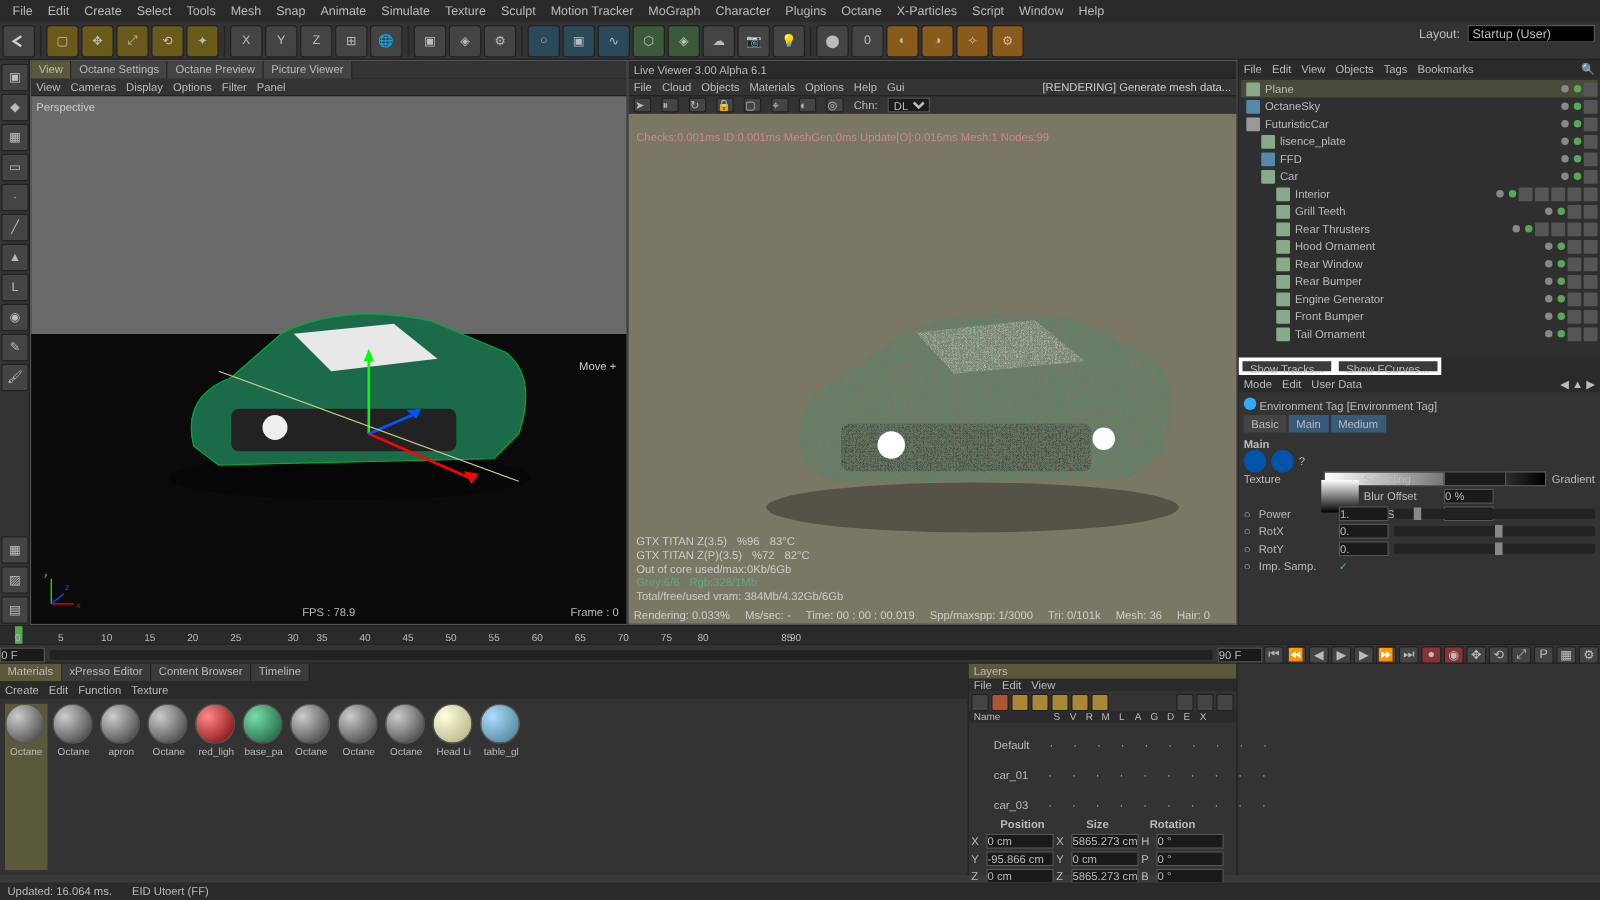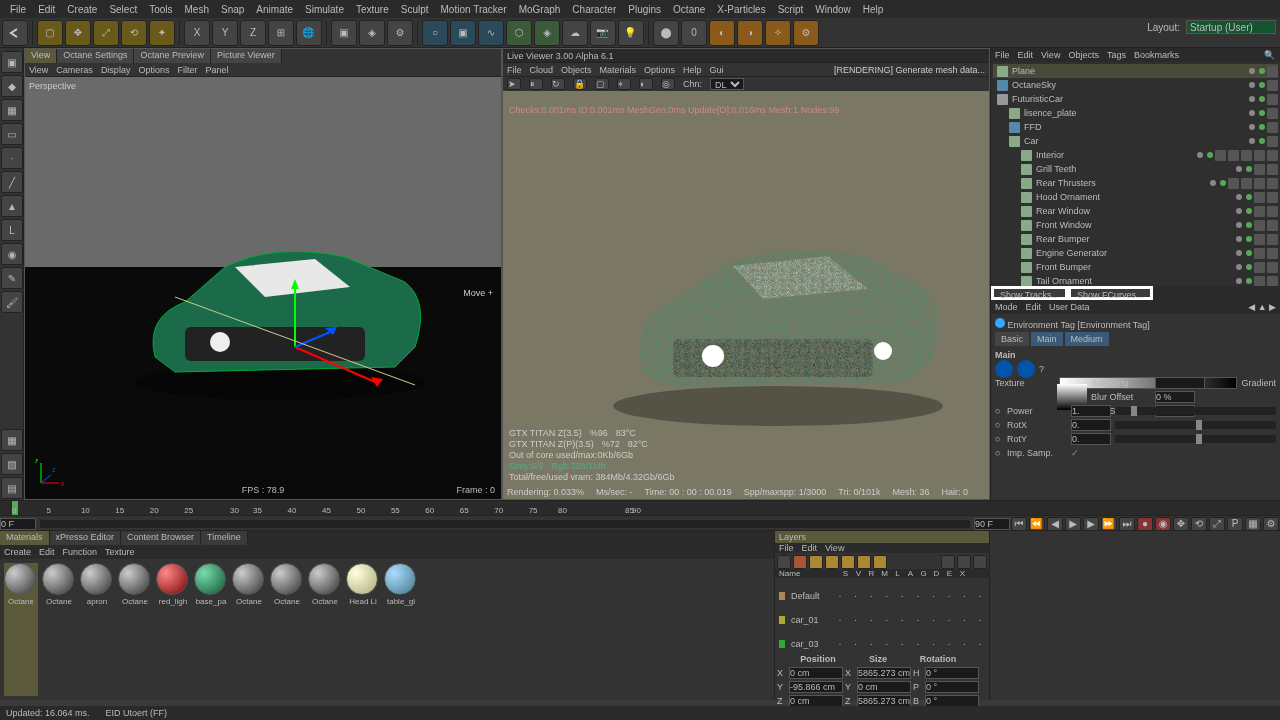--- a/index.html
+++ b/index.html
@@ -1,20 +1,20 @@
 <!DOCTYPE html>
 <html><head>
 <meta charset="utf-8">
 <style>
 * { margin: 0; padding: 0; box-sizing: border-box; font-family: Arial, sans-serif; }
 body { background: #3a3a3a; color: #bbb; font-size: 10px; width: 1280px; height: 720px; overflow: hidden; user-select: none; }
 .menubar { background: #2a2a2a; height: 18px; display: flex; align-items: center; padding: 0 4px; }
 .menubar span { padding: 0 6px; cursor: pointer; }
 .menubar .right { margin-left: auto; display: flex; align-items: center; margin-top: 36px; }
-.menubar .right input { background: #14532d; border: 1px solid #555; color: #bbb; height: 14px; width: 90px; font-size: 10px; padding: 0 3px; }
+.menubar .right input { background: #000000; border: 1px solid #555; color: #bbb; height: 14px; width: 102px; font-size: 10px; padding: 0 3px; }
 .toolbar { background: #333; height: 30px; display: flex; align-items: center; padding: 2px; gap: 2px; border-bottom: 1px solid #222; }
 .tbtn { width: 26px; height: 26px; background: #444; border: 1px solid #222; border-radius: 3px; display: flex; align-items: center; justify-content: center; cursor: pointer; }
 .tbtn.yellow { background: #6a5a1a; }
 .tbtn.green { background: #3a5a3a; }
 .tbtn.blue { background: #2a4a5a; }
 .tbtn.orange { background: #8a5a1a; }
 .sep { width: 1px; height: 24px; background: #222; margin: 0 2px; }
 .main-area { display: flex; height: 452px; }
 .left-tools { width: 24px; background: #333; border-right: 1px solid #222; display: flex; flex-direction: column; padding-top: 2px; }
 .lt-btn { width: 22px; height: 22px; margin: 1px; background: #444; border: 1px solid #222; border-radius: 2px; cursor: pointer; display: flex; align-items: center; justify-content: center; }
@@ -78,21 +78,21 @@
 .mat-item { width: 34px; text-align: center; cursor: pointer; }
 .mat-sphere { width: 32px; height: 32px; border-radius: 50%; border: 1px solid #555; margin-bottom: 2px; }
 .mat-item .mat-name { font-size: 8px; overflow: hidden; text-overflow: ellipsis; white-space: nowrap; }
 .mat-item.sel { background: #5a5a3a; }
 .layer-panel { width: 215px; border-right: 1px solid #222; display: flex; flex-direction: column; font-size: 9px; }
 .layer-header { height: 14px; background: #2a2a2a; padding: 1px 4px; }
 .layer-header.active { background: #5a5a3a; }
 .layer-toolbar { height: 16px; background: #333; display: flex; gap: 2px; padding: 2px; }
 .layer-toolbar .lb { width: 14px; height: 14px; background: #444; border: 1px solid #222; border-radius: 2px; cursor: pointer; }
 .layer-cols { height: 12px; display: flex; background: #2a2a2a; font-size: 8px; align-items: center; }
-.layer-row { height: 12px; display: flex; align-items: center; padding: 0 4px; gap: 6px; margin-top: 12px; }
+.layer-row { height: 12px; display: flex; align-items: center; padding: 0 4px; gap: 16px; margin-top: 12px; }
 .layer-sq { width: 8px; height: 8px; }
 .coord-panel { flex: 1; padding: 2px; }
 .coord-row { display: flex; height: 14px; align-items: center; gap: 2px; font-size: 9px; }
 .coord-row input { background: #1a1a1a; border: 1px solid #555; color: #bbb; width: 54px; height: 12px; font-size: 9px; }
 .coord-row .lbl { width: 10px; }
 .coord-apply { width: 50px; height: 14px; background: #444; border: 1px solid #222; cursor: pointer; color: #bbb; font-size: 9px; }
 .statusbar { position: absolute; bottom: 0; left: 0; right: 0; height: 14px; background: #2a2a2a; display: flex; align-items: center; padding: 0 6px; font-size: 9px; gap: 16px; }
 svg { display: block; }
 .tchk { color: #5a8; }
 .green-g { background: radial-gradient(circle at 30% 30%, #7da, #153); }
@@ -439,31 +439,20 @@
           <span class="dot"></span>
           <span class="dot" style="background:#5a5"></span>
           <span class="tags">
             <span class="tag"></span>
             <span class="tag"></span>
           </span>
         </div>
         <div class="tree-row">
           <span class="indent" style="width:24px"></span>
           <span class="ico" style="background:#8a8"></span>
-          <span class="name">Front Window</span>
-          <span class="dot"></span>
-          <span class="dot" style="background:#5a5"></span>
-          <span class="tags">
-            <span class="tag"></span>
-            <span class="tag"></span>
-          </span>
-        </div>
-        <div class="tree-row">
-          <span class="indent" style="width:24px"></span>
-          <span class="ico" style="background:#8a8"></span>
           <span class="name">Rear Bumper</span>
           <span class="dot"></span>
           <span class="dot" style="background:#5a5"></span>
           <span class="tags">
             <span class="tag"></span>
             <span class="tag"></span>
           </span>
         </div>
         <div class="tree-row">
           <span class="indent" style="width:24px"></span>

